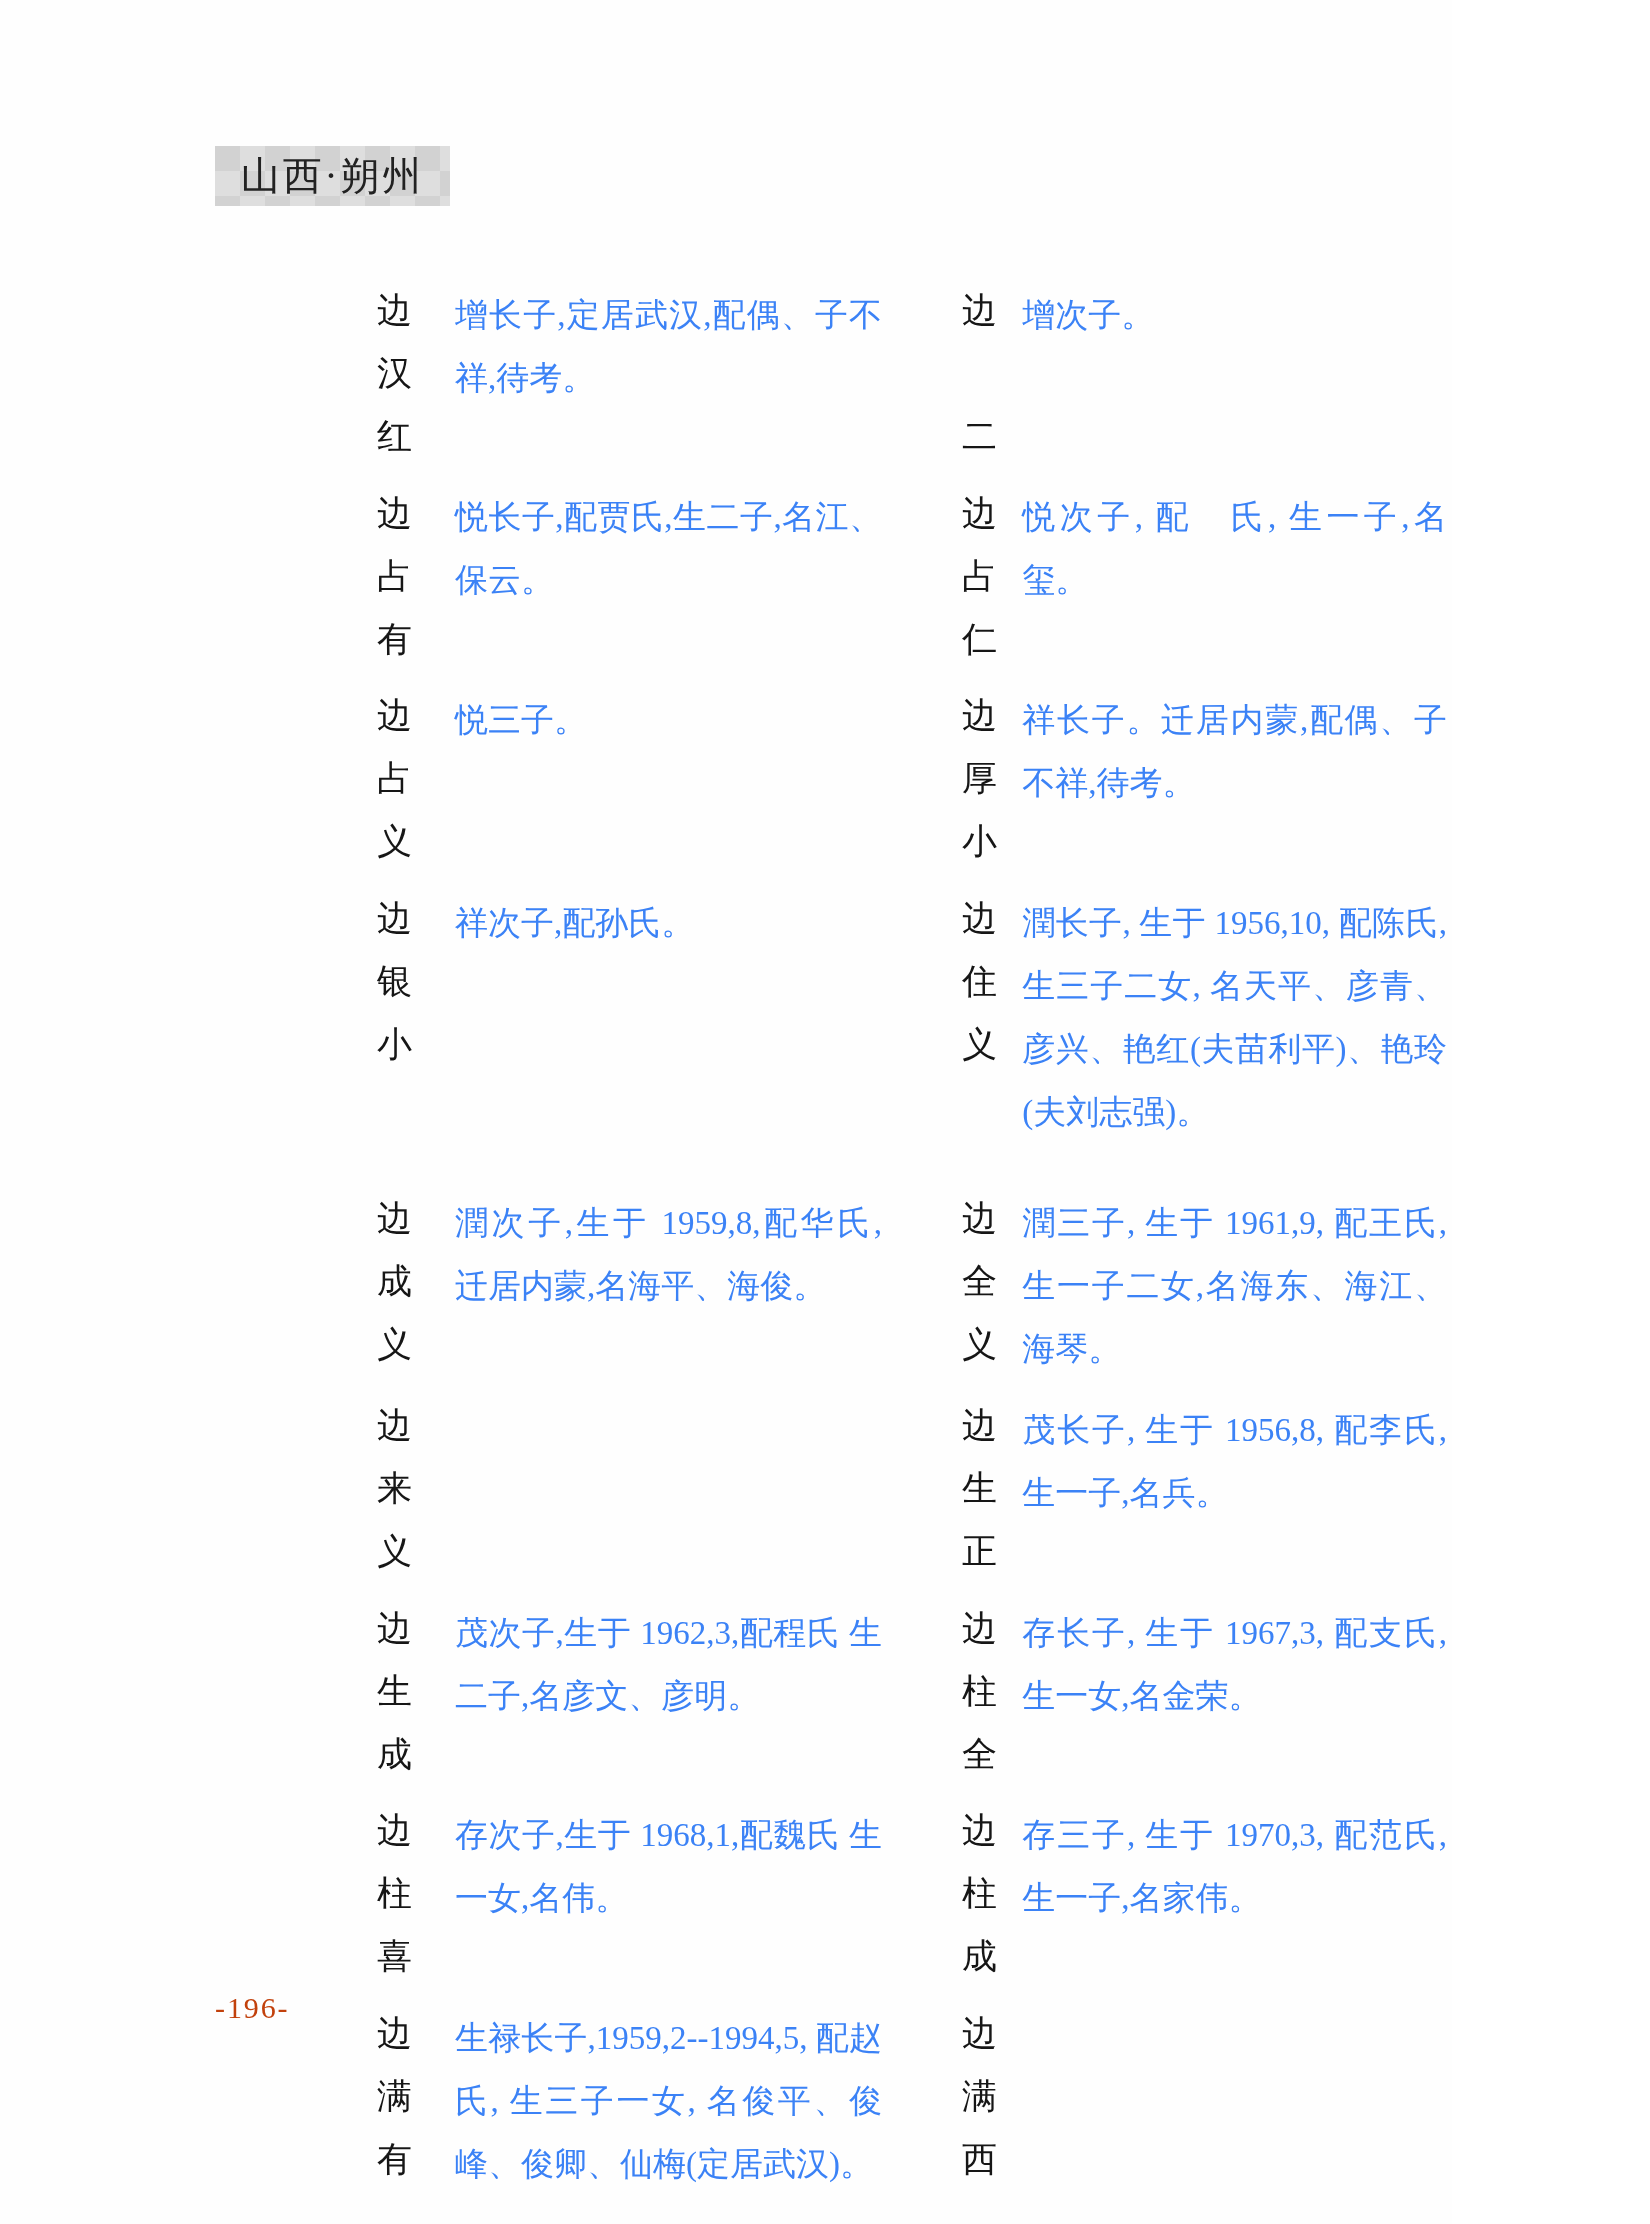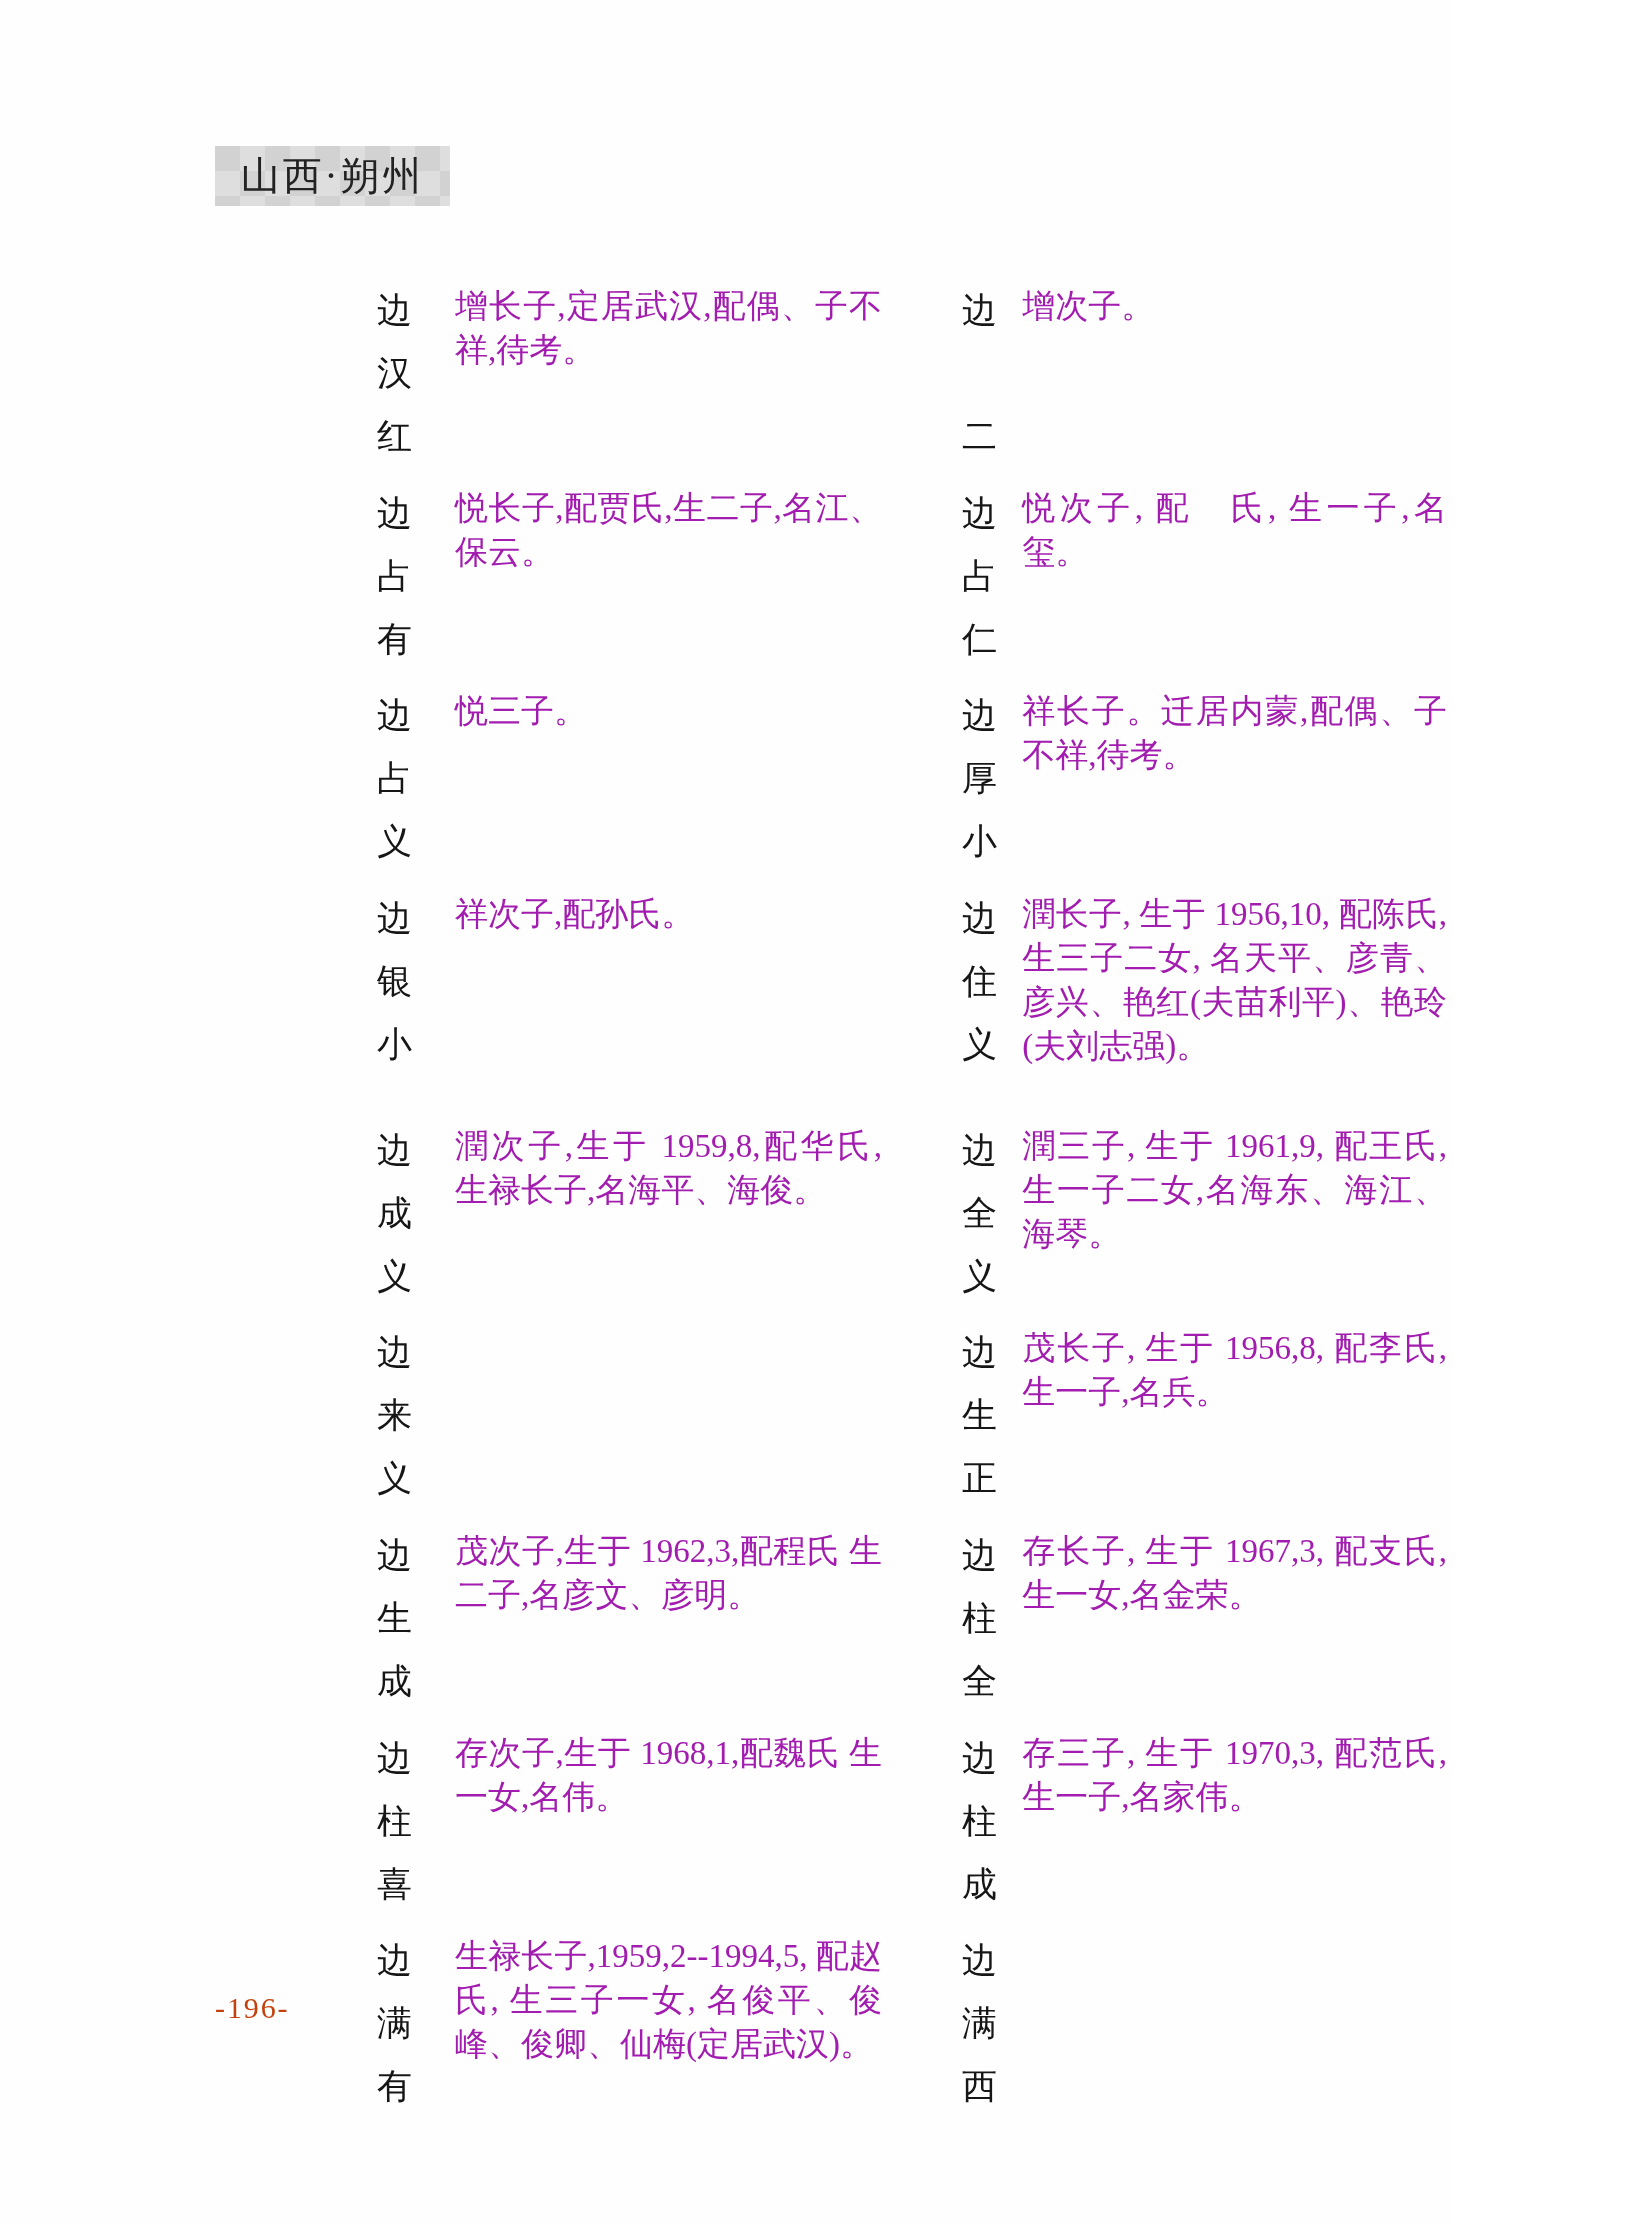--- a/index.html
+++ b/index.html
@@ -53,23 +53,23 @@
     width: 39px;
     font-size: 35px;
     line-height: 63px;
     color: #161616;
   }
   .col-left  .entry-name { margin-right: 39px; }
   .col-right .entry-name { margin-right: 21.3px; }
   .entry-text {
     flex: 1;
     font-size: 33px;
-    line-height: 44px;
+    line-height: 63px;
     text-align: justify;
-    color: #a21caf;
+    color: #3b82f6;
     margin-top: 4.9px;
   }
   .pagenum {
     position: absolute;
     left: 215px;
     top: 1991px;
     font-size: 30px;
     letter-spacing: 1.9px;
     color: #c2410c;
   }
@@ -157,21 +157,21 @@
     </div>
   </div>
 
   <div class="row">
     <div class="entry col-left">
       <div class="entry-name">
             <div>边</div>
             <div>成</div>
             <div>义</div>
           </div>
-      <div class="entry-text">潤次子,生于 1959,8,配华氏, 生禄长子,名海平、海俊。</div>
+      <div class="entry-text">潤次子,生于 1959,8,配华氏, 迁居内蒙,名海平、海俊。</div>
     </div>
     <div class="entry col-right">
       <div class="entry-name">
             <div>边</div>
             <div>全</div>
             <div>义</div>
           </div>
       <div class="entry-text">潤三子, 生于 1961,9, 配王氏,生一子二女,名海东、海江、海琴。</div>
     </div>
   </div>

